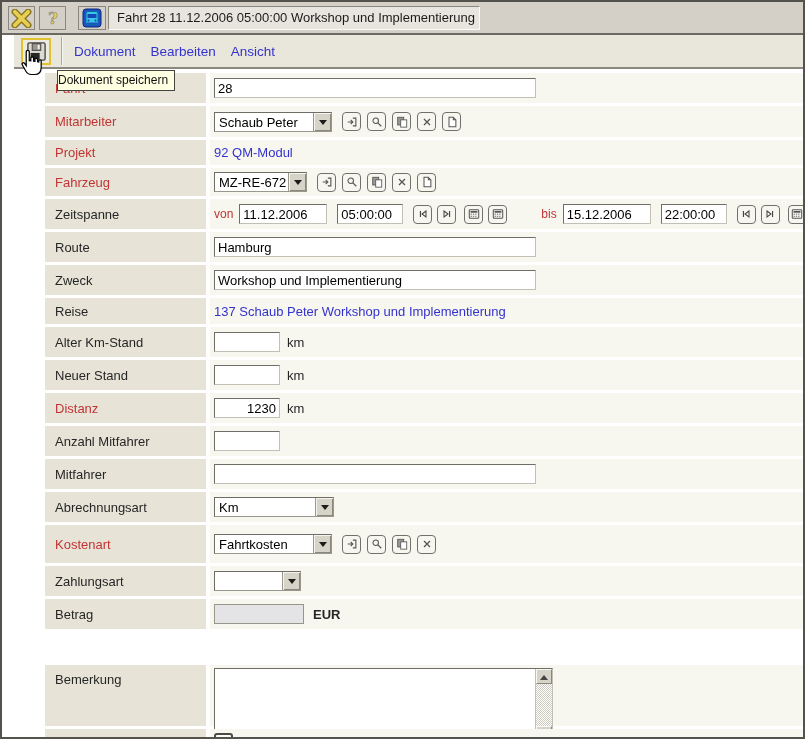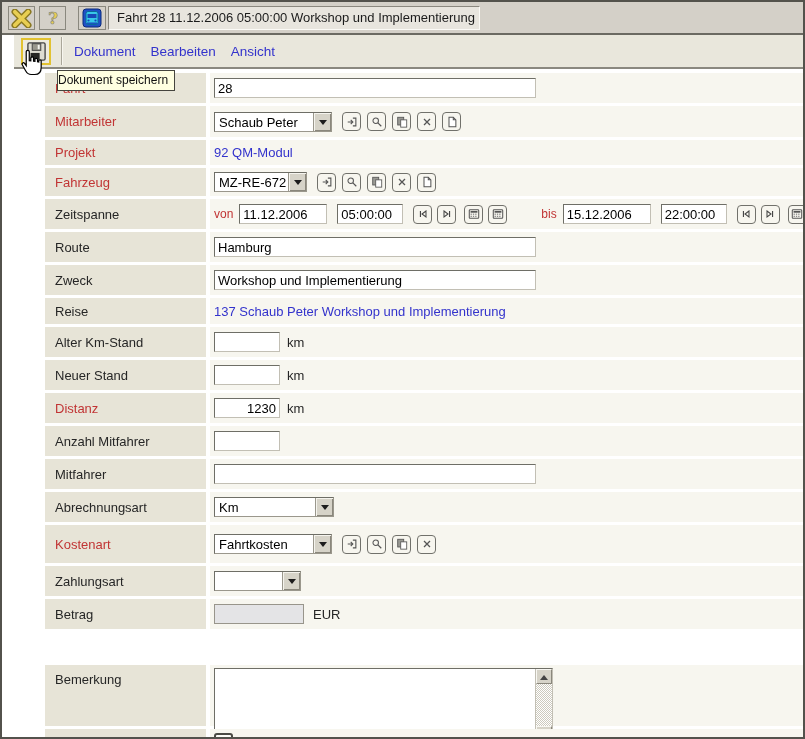--- a/index.html
+++ b/index.html
@@ -429,21 +429,21 @@
               <span class="caret"></span>
             </span>
         </div>
       </div>
     </div>
 
     <div class="row" style="height:30px;">
       <div class="lbl">Betrag</div>
       <div class="fld">
         <input class="ti dis" style="width: 82px;" disabled="" value="">
-        <span class="unit" style="margin-left:9px;">EUR</span>
+        <span class="unit" style="margin-left:9px;font-weight:bold;">EUR</span>
       </div>
     </div>
 
     <div class="row top" style="height:61px;margin-top:36px;">
       <div class="lbl">Bemerkung</div>
       <div class="fld">
         <div id="memo">
           <div class="text"></div>
           <div class="sbar">
             <div class="sbtn">

